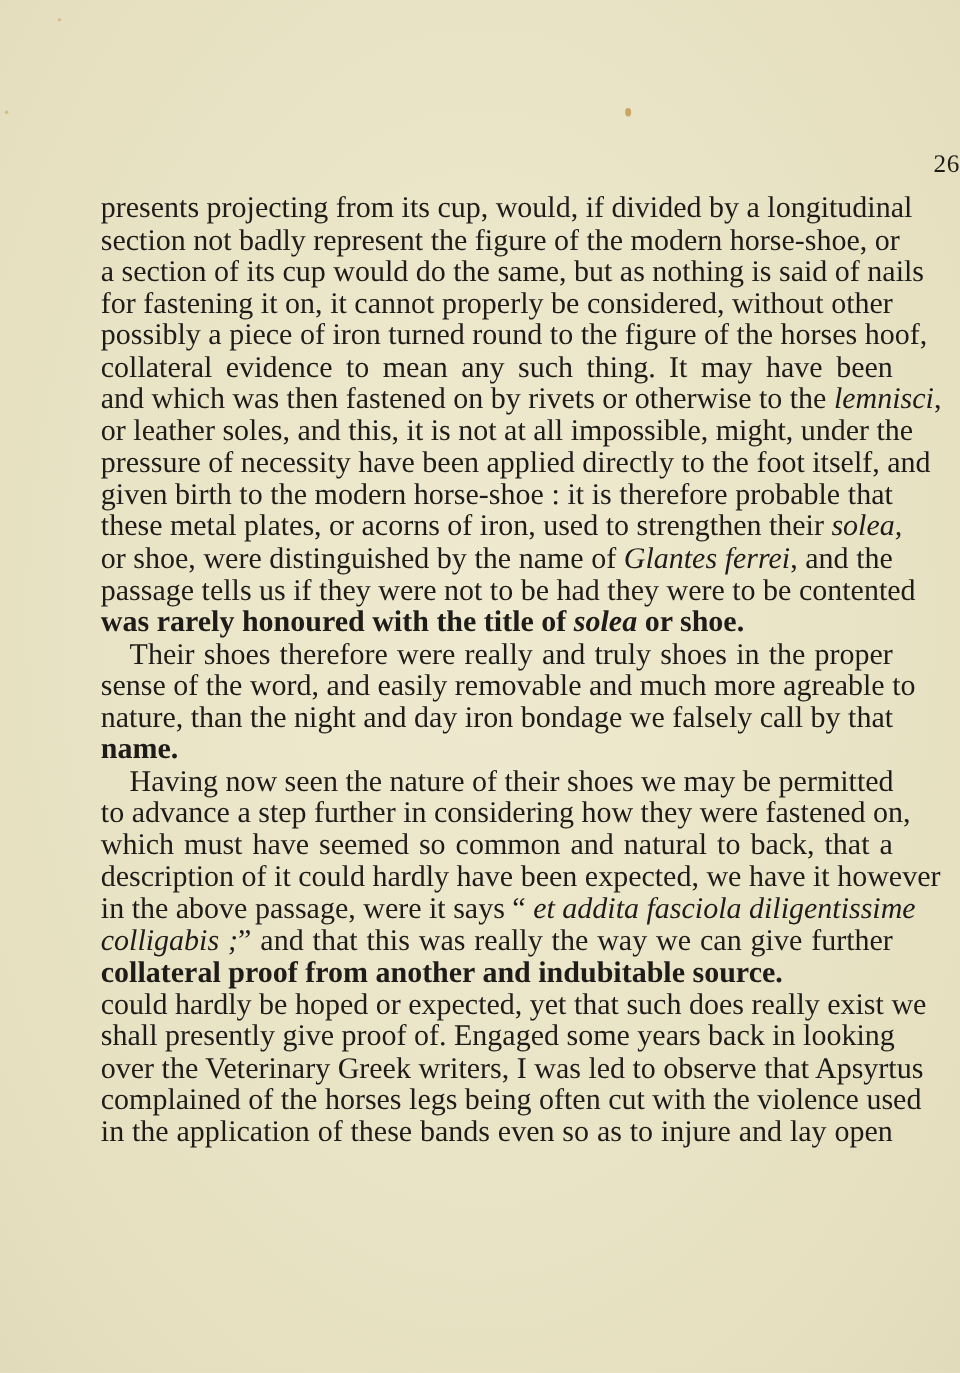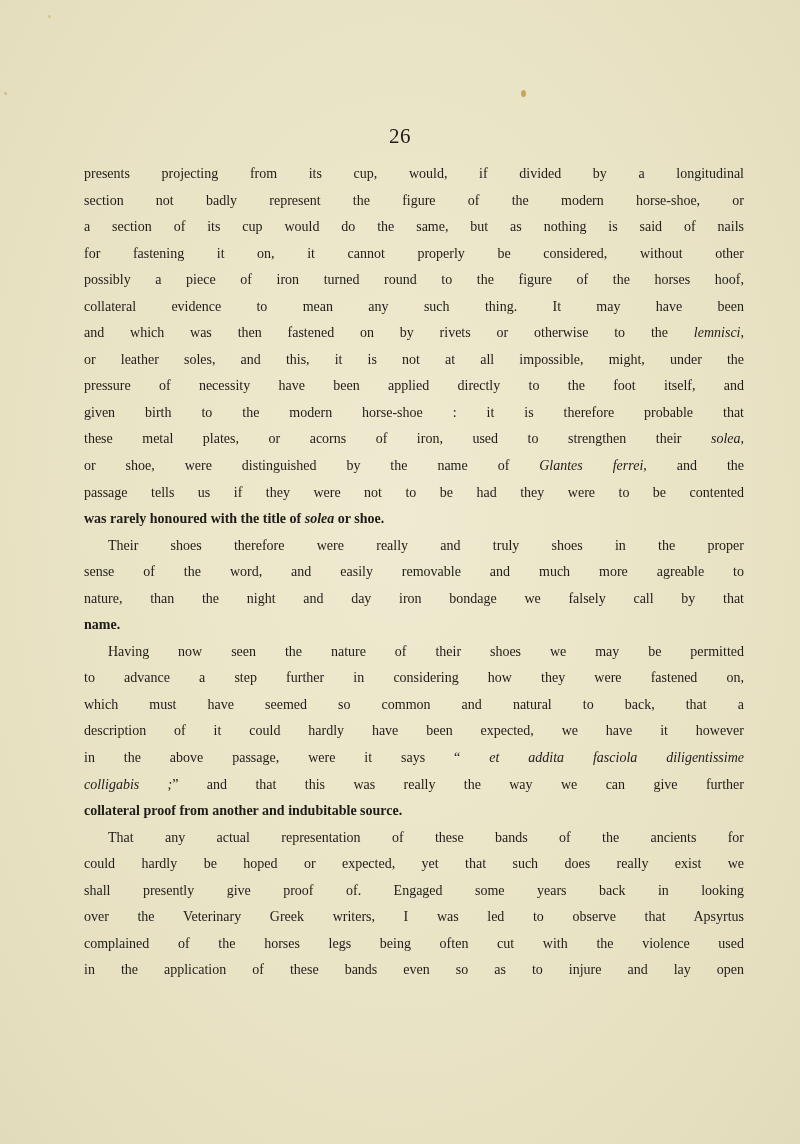--- a/index.html
+++ b/index.html
@@ -14,30 +14,30 @@
       position: relative;
       overflow: hidden;
       font-family: "Liberation Serif", "DejaVu Serif", serif;
       color: #1e1c18;
     }
     .page-number {
       position: absolute;
       top: 124px;
       left: 0;
       width: 800px;
-      text-align: center;
+      text-align: right;
       font-size: 21px;
       letter-spacing: 0.5px;
     }
     .body-text {
       position: absolute;
       top: 161px;
       left: 84px;
       width: 660px;
-      font-size: 14px;
+      font-size: 25px;
       line-height: 26.55px;
     }
     .line {
       display: block;
       white-space: nowrap;
       text-align: justify;
       text-align-last: justify;
       height: 26.55px;
     }
     .line.last {
@@ -86,20 +86,19 @@
       <div class="line"><span>sense of the word, and easily removable and much more agreable to</span></div>
       <div class="line"><span>nature, than the night and day iron bondage we falsely call by that</span></div>
       <div class="line last"><span>name.</span></div>
       <div class="line indent"><span>Having now seen the nature of their shoes we may be permitted</span></div>
       <div class="line"><span>to advance a step further in considering how they were fastened on,</span></div>
       <div class="line"><span>which must have seemed so common and natural to back, that a</span></div>
       <div class="line"><span>description of it could hardly have been expected, we have it however</span></div>
       <div class="line"><span>in the above passage, were it says “ </span><span class="it">et addita fasciola diligentissime</span></div>
       <div class="line"><span class="it">colligabis ;</span><span>” and that this was really the way we can give further</span></div>
       <div class="line last"><span>collateral proof from another and indubitable source.</span></div>
-      <div class="line indent"><span>That any actual representation of these bands of the ancients for</span></div>
       <div class="line"><span>could hardly be hoped or expected, yet that such does really exist we</span></div>
       <div class="line"><span>shall presently give proof of.  Engaged some years back in looking</span></div>
       <div class="line"><span>over the Veterinary Greek writers, I was led to observe that Apsyrtus</span></div>
       <div class="line"><span>complained of the horses legs being often cut with the violence used</span></div>
       <div class="line"><span>in the application of these bands even so as to injure and lay open</span></div>
     </div>
 </div>
 
 </body></html>

